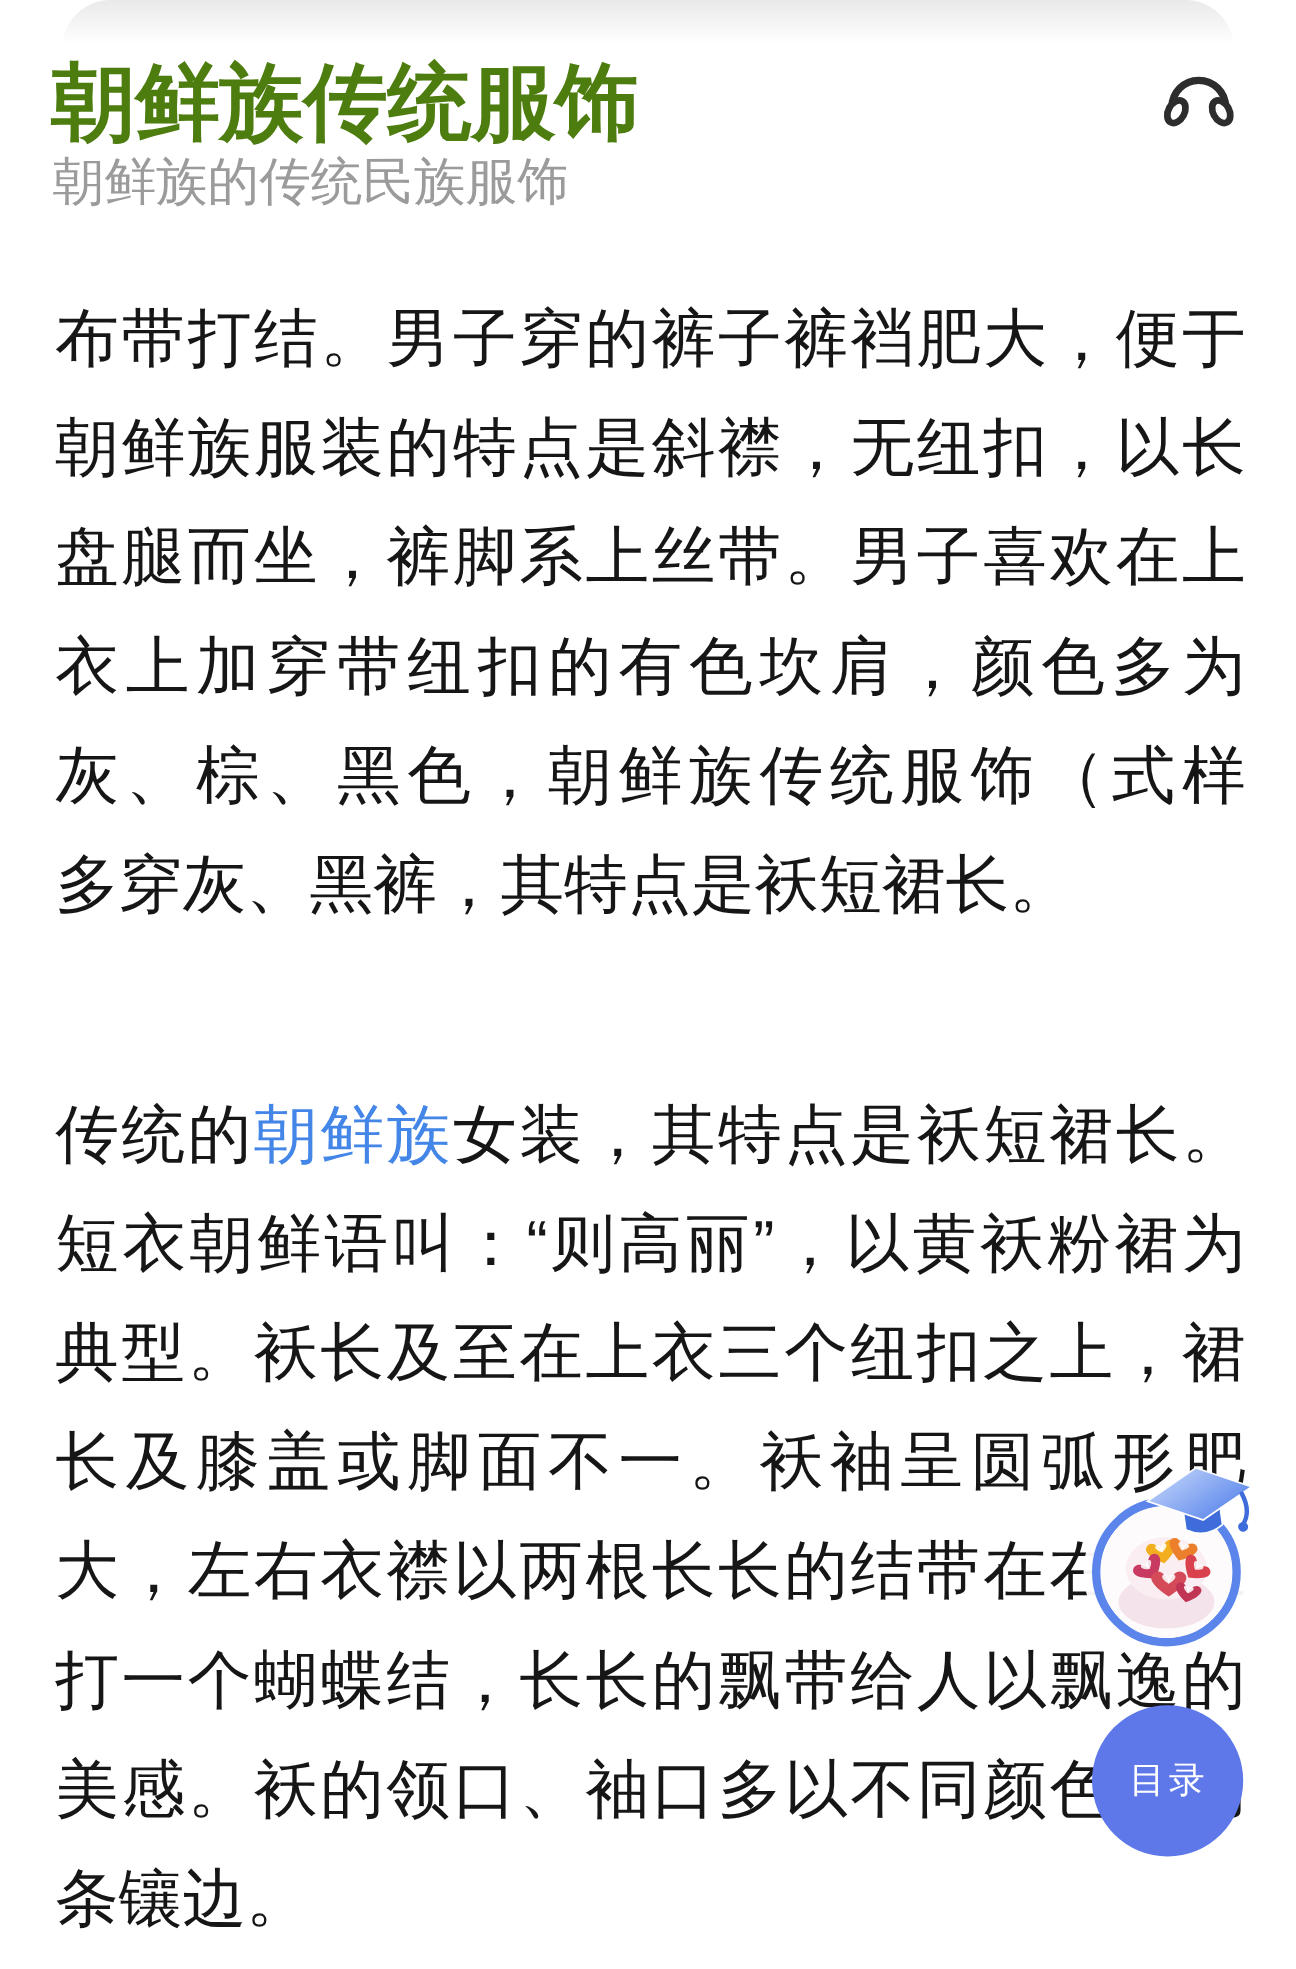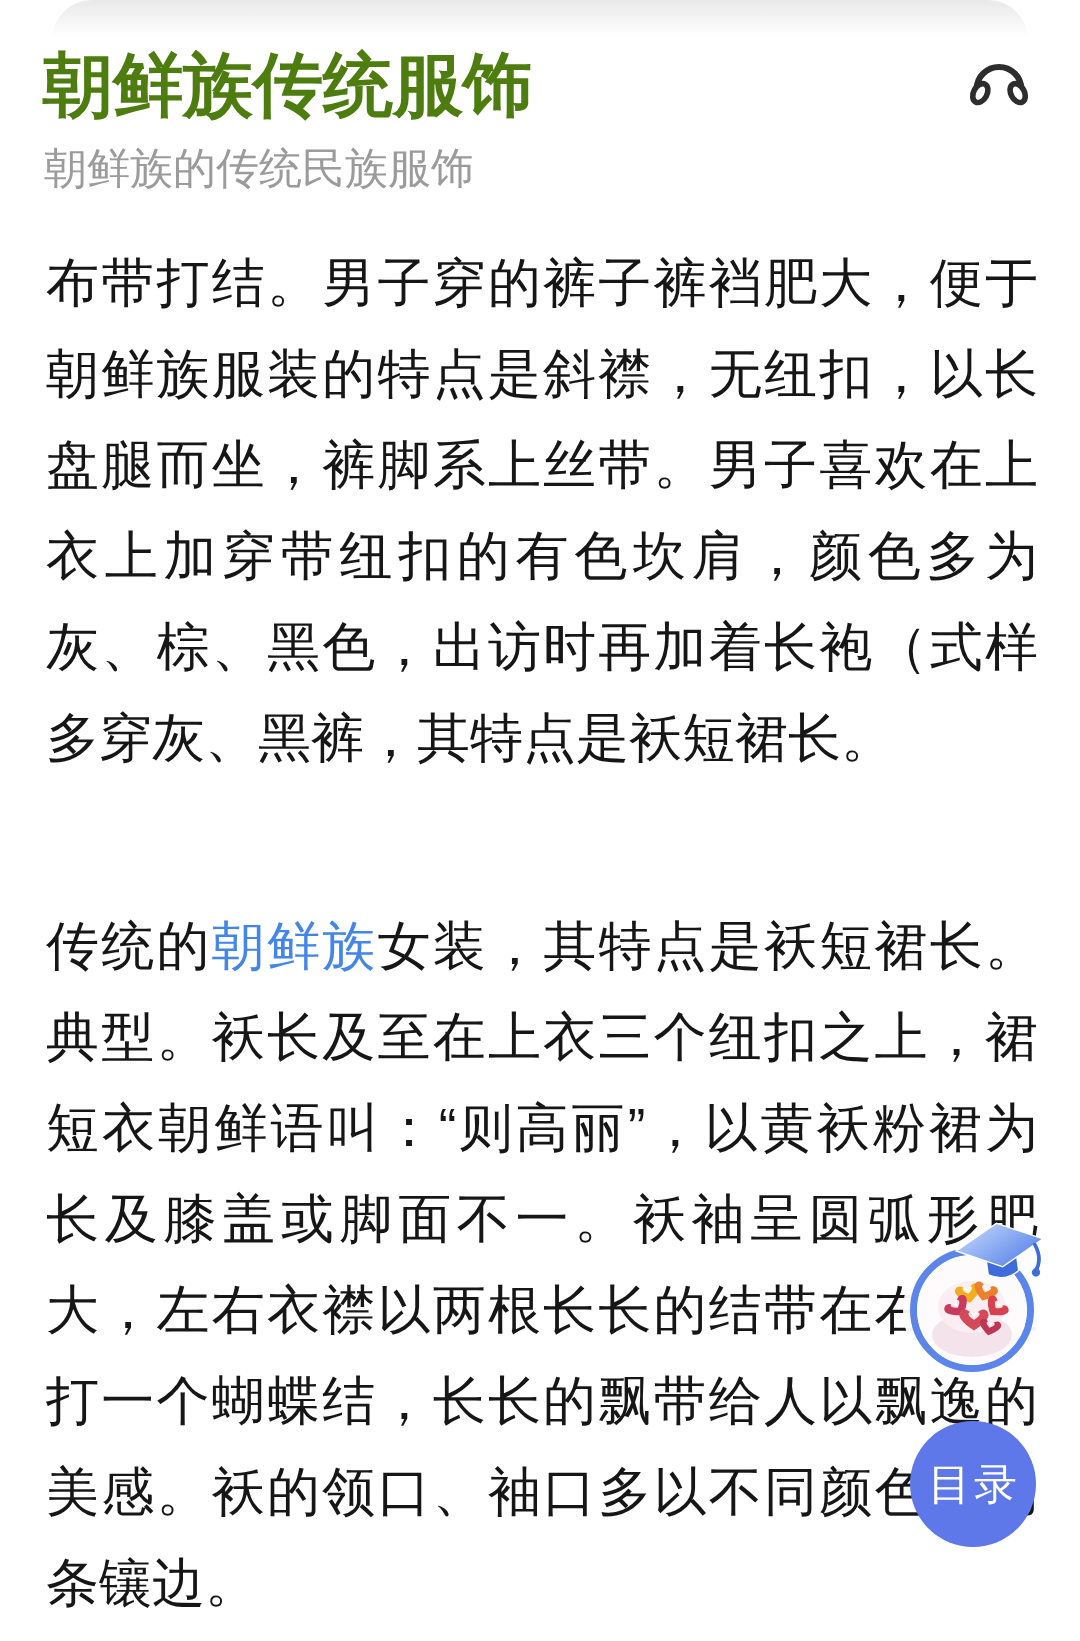--- a/index.html
+++ b/index.html
@@ -16,21 +16,21 @@
   }
   .title{
     position:absolute;left:43px;top:44px;width:900px;
     font-size:70px;line-height:82px;font-weight:700;color:#4d7c0f;
     white-space:nowrap;letter-spacing:0px;
   }
   .headphones{
     position:absolute;left:968px;top:52px;width:62px;height:56px;cursor:pointer;
   }
   .subtitle{
-    position:absolute;left:44px;top:143px;width:900px;
+    position:absolute;left:44px;top:127px;width:900px;
     font-size:43px;line-height:50px;color:#9b9b9b;white-space:nowrap;
   }
   .para{position:absolute;left:46px;width:992px;color:#161616;}
   .p1{top:237px;}
   .p2{top:900px;}
   .ln{
     height:91px;line-height:91px;font-size:53px;
     text-align:justify;text-align-last:justify;
     word-break:break-all;overflow:visible;
   }
@@ -50,21 +50,21 @@
     transform:rotate(-8deg);
   }
   
   .toc-btn{
     position:absolute;left:910px;top:1421px;width:126px;height:126px;
     border-radius:50%;background:#5e78e9;
     display:flex;align-items:center;justify-content:center;
     cursor:pointer;
   }
   .toc-btn span{
-    color:#ffffff;font-size:43px;letter-spacing:3px;line-height:1;
+    color:#ffffff;font-size:30px;letter-spacing:3px;line-height:1;
     transform:translateX(1px);
   }
 </style>
 </head>
 <body>
 
 <div class="top-fade"></div>
 
 <h1 class="title" style="margin:0;">朝鲜族传统服饰</h1>
 
@@ -76,28 +76,28 @@
   </svg>
 </div>
 
 <div class="subtitle">朝鲜族的传统民族服饰</div>
 
 <section class="para p1">
   <div class="ln">布带打结。男子穿的裤子裤裆肥大，便于</div>
   <div class="ln">朝鲜族服装的特点是斜襟，无纽扣，以长</div>
   <div class="ln">盘腿而坐，裤脚系上丝带。男子喜欢在上</div>
   <div class="ln">衣上加穿带纽扣的有色坎肩，颜色多为</div>
-  <div class="ln">灰、棕、黑色，出访时再加着长袍（式样</div>
+  <div class="ln">灰、棕、黑色，朝鲜族传统服饰（式样</div>
   <div class="ln final">多穿灰、黑裤，其特点是袄短裙长。</div>
 </section>
 
 <section class="para p2">
   <div class="ln"><span>传统的</span><a class="entity-link">朝鲜族</a><span>女装，其特点是袄短裙长。</span></div>
+  <div class="ln">短衣朝鲜语叫：“则高丽”，以黄袄粉裙为</div>
   <div class="ln">典型。袄长及至在上衣三个纽扣之上，裙</div>
-  <div class="ln">短衣朝鲜语叫：“则高丽”，以黄袄粉裙为</div>
   <div class="ln">长及膝盖或脚面不一。袄袖呈圆弧形肥</div>
   <div class="ln">大，左右衣襟以两根长长的结带在右襟上</div>
   <div class="ln">打一个蝴蝶结，长长的飘带给人以飘逸的</div>
   <div class="ln">美感。袄的领口、袖口多以不同颜色的绸</div>
   <div class="ln final">条镶边。</div>
 </section>
 
 <div class="edu-badge">
   <div class="badge-ring">
     <svg viewBox="0 0 110 110">

